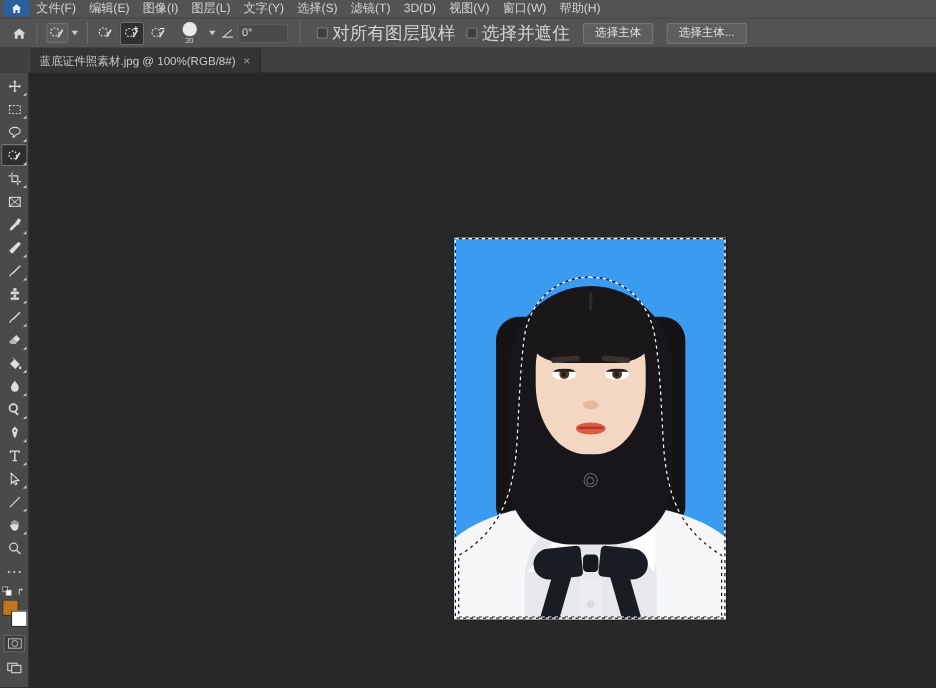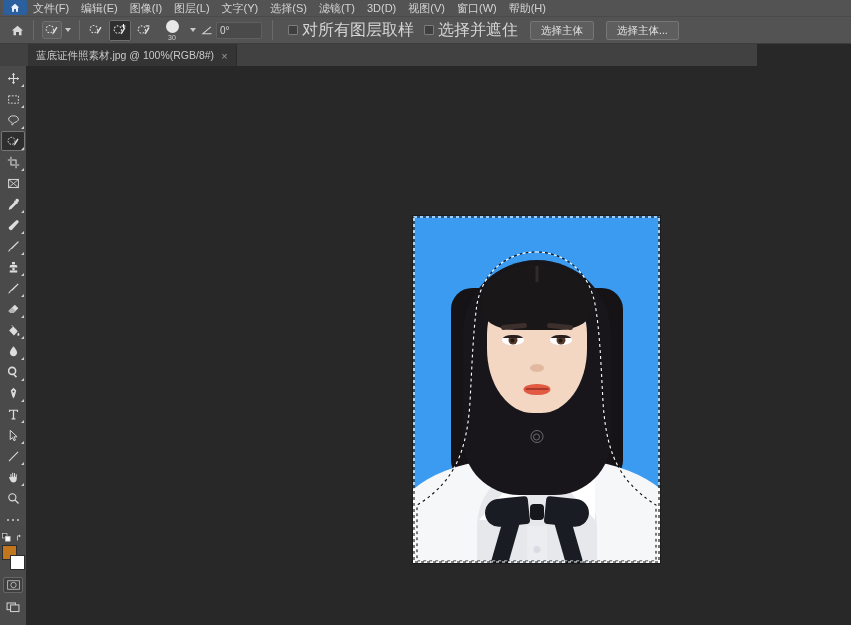--- a/index.html
+++ b/index.html
@@ -88,21 +88,21 @@
   }
   .check-label { font-size: 16px; color: #d4d4d4; white-space: nowrap; }
   .opt-button {
     height: 19px; padding: 0 10px; margin-left: 12px;
     background: #5e5e5e; border: 1px solid #767676; border-radius: 2px;
     font-size: 10.5px; color: #e2e2e2; line-height: 17px; white-space: nowrap;
   }
 
   
   .tabbar {
-    position: absolute; left: 0; top: 44px; width: 757px; height: 22px;
+    position: absolute; left: 0; top: 44px; width: 851px; height: 22px;
     background: #414141; display: flex; align-items: flex-end;
   }
   .doc-tab {
     margin-left: 28px; height: 22px; padding: 0 8px 0 8px;
     background: #343434; display: flex; align-items: center; gap: 7px;
     border-right: 1px solid #2b2b2b; border-top: 2px solid #343434;
   }
   .tab-title { font-size: 10.5px; color: #c9c9c9; white-space: nowrap; }
   .tab-close { font-size: 11px; color: #9a9a9a; line-height: 11px; }
 

